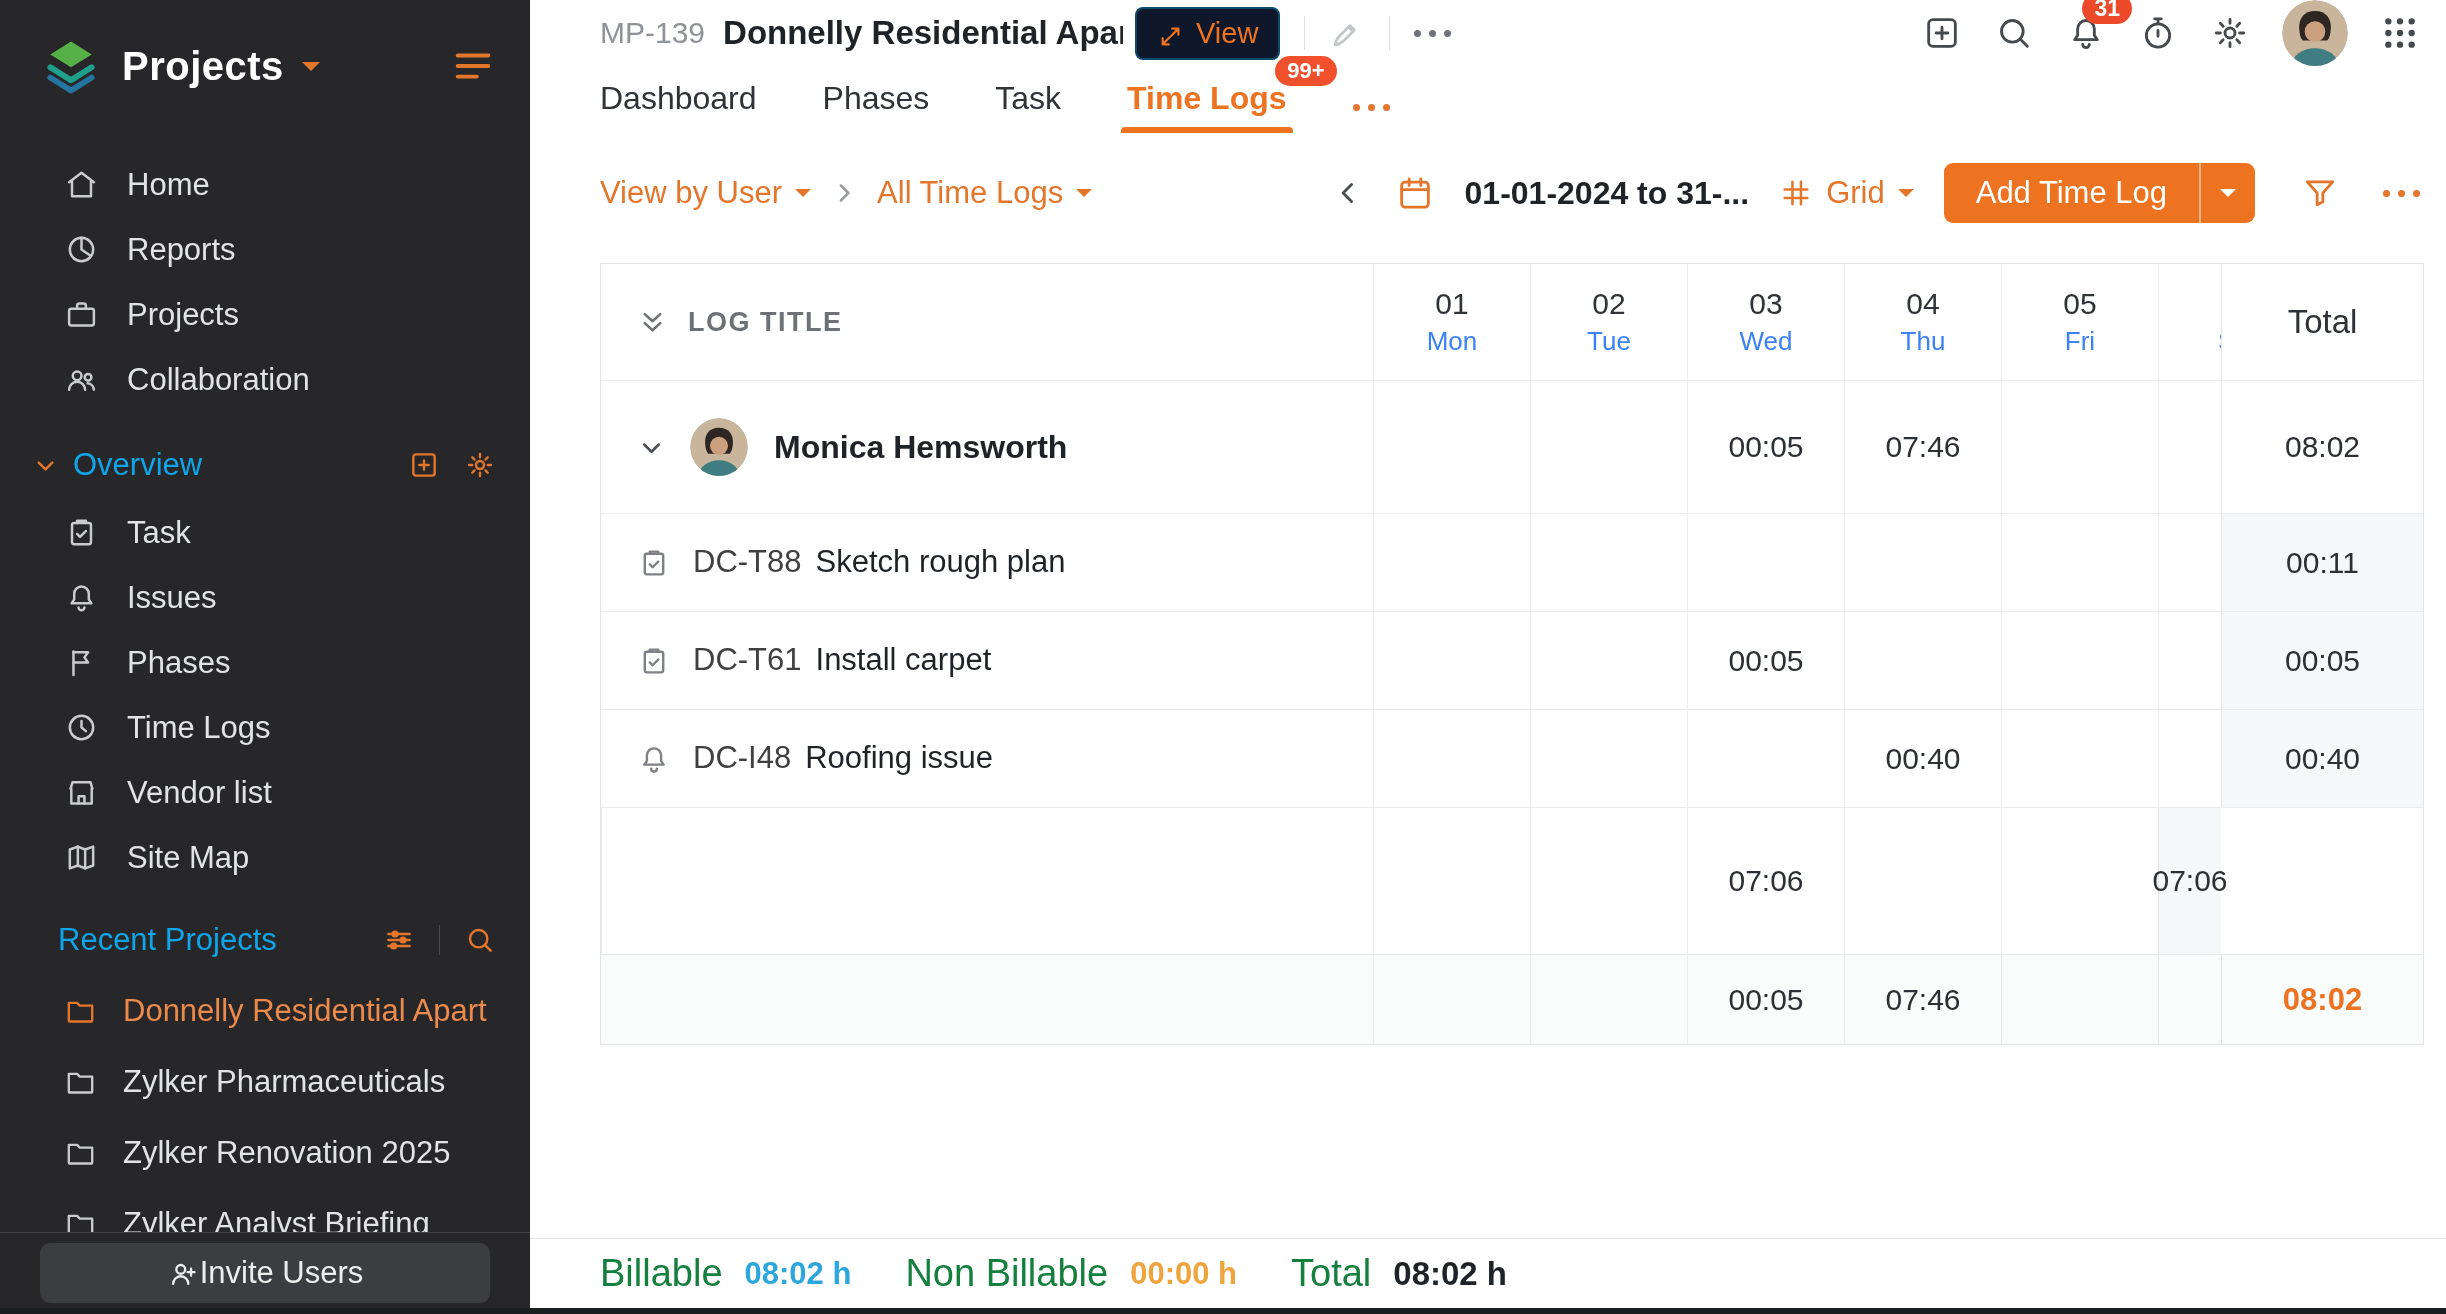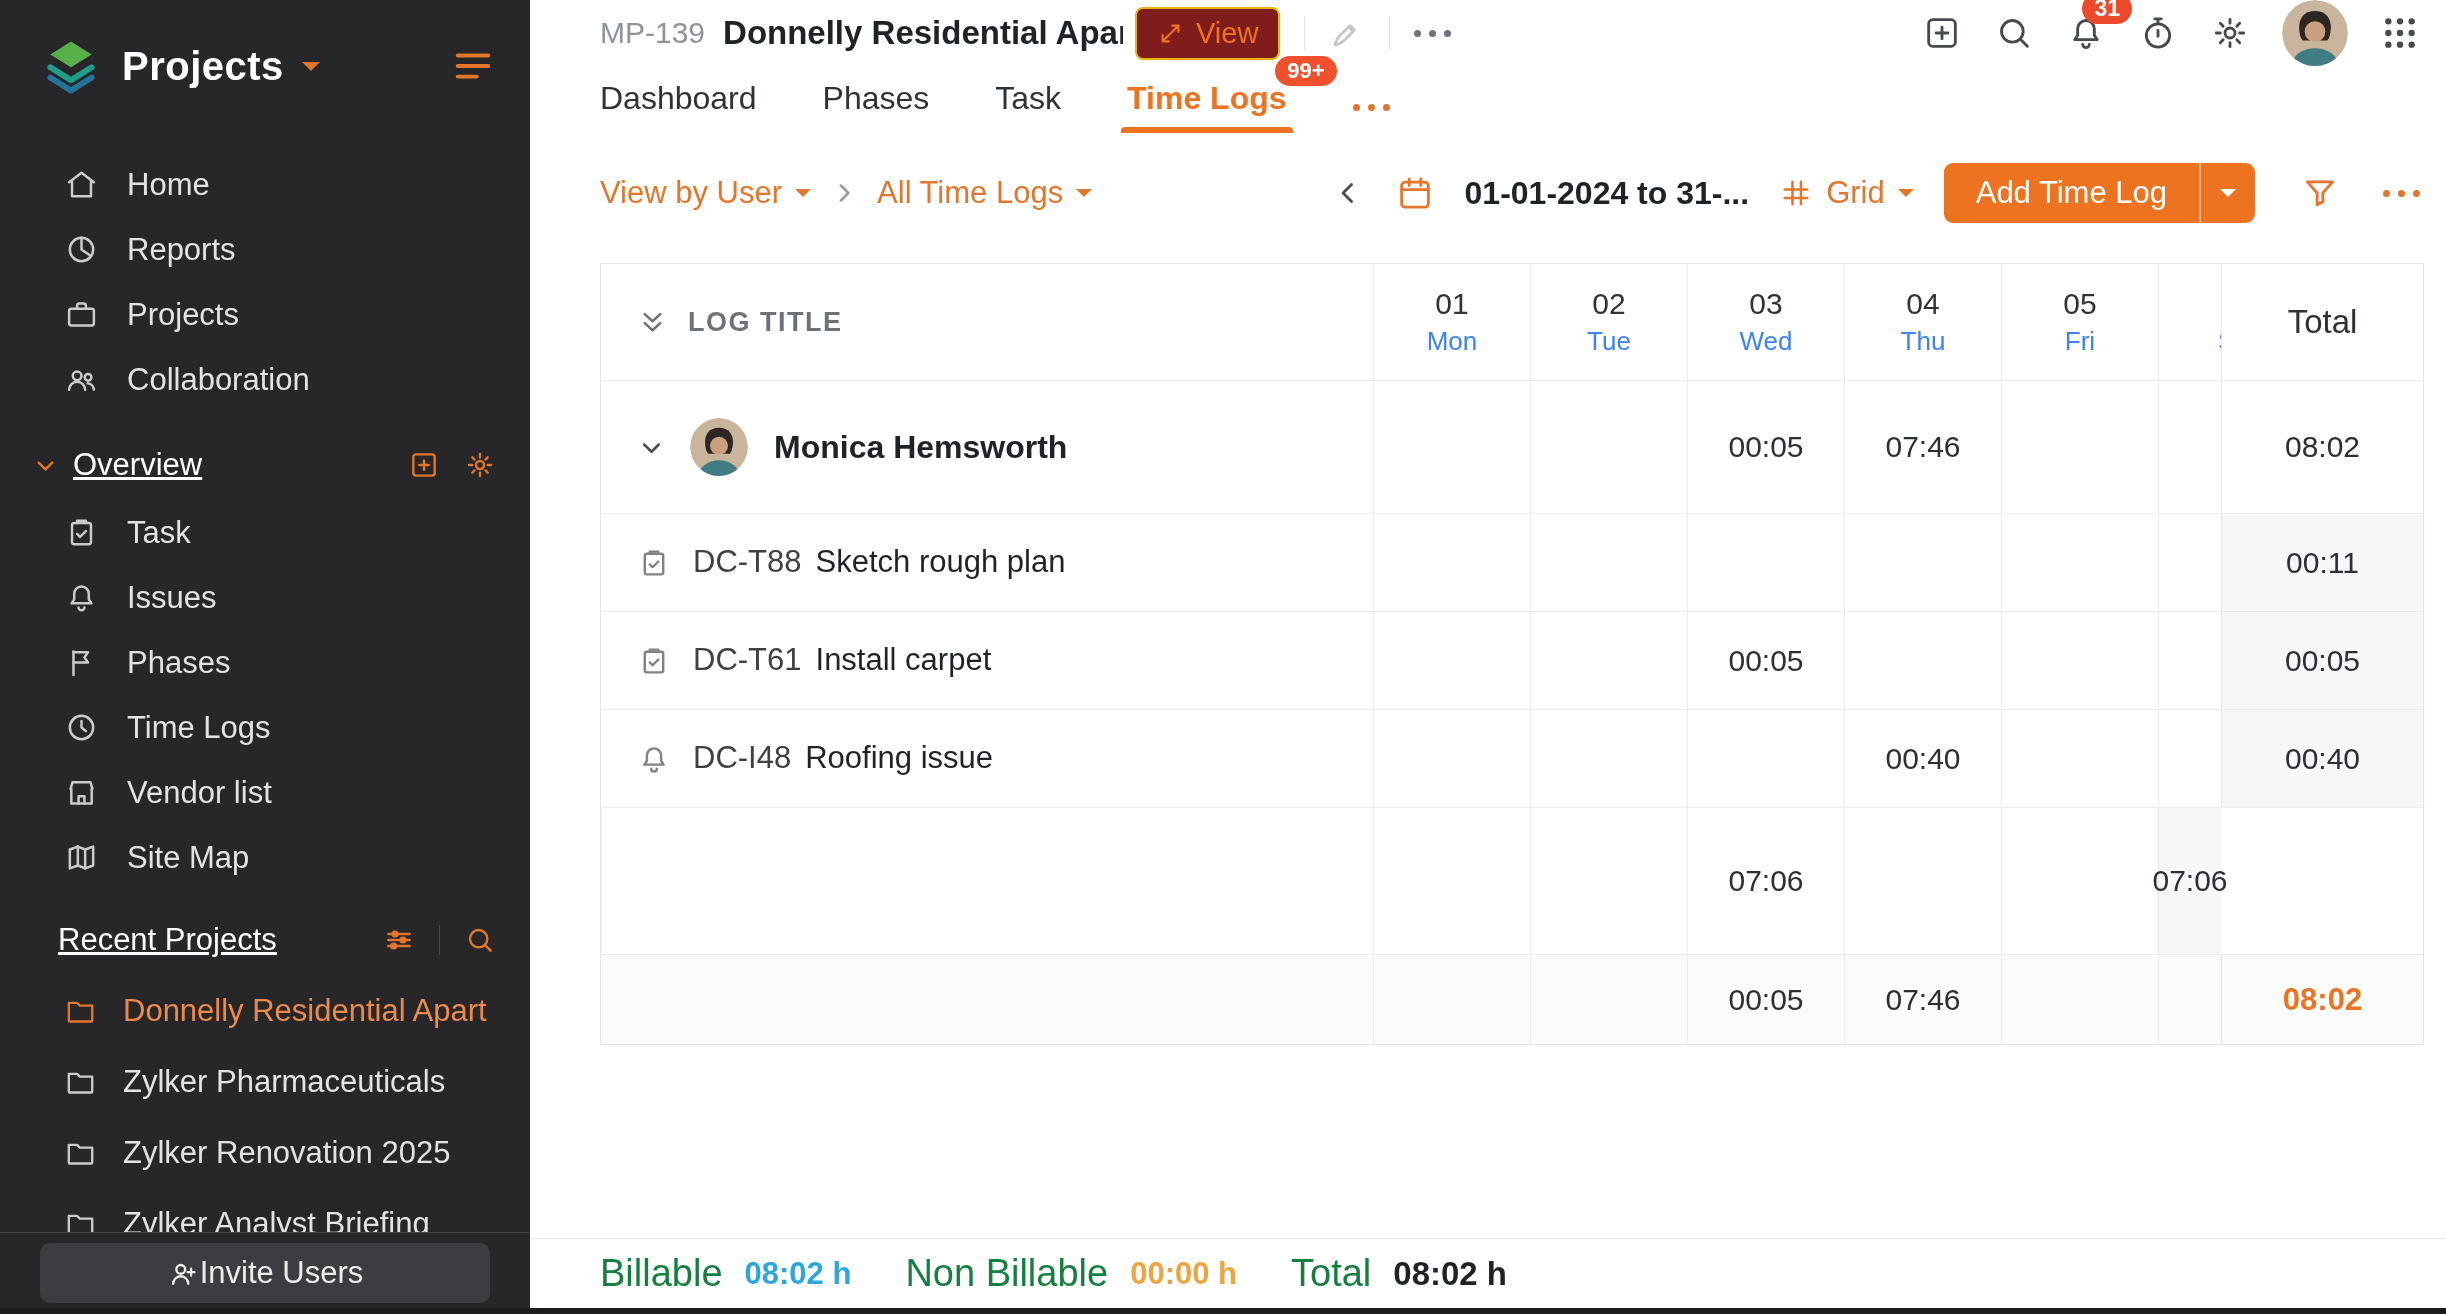--- a/index.html
+++ b/index.html
@@ -23,41 +23,41 @@
   .logo-caret { margin-left:18px; transform:translateY(5px); cursor:pointer; }
   .hamburger { margin-left:auto; color:#e4762c; width:46px; height:46px; cursor:pointer; }
   .nav-main { margin-top:20px; }
   .sitem { height:65px; display:flex; align-items:center; padding:0 28px 0 64px; gap:28px; font-size:31px; color:#e2e3e5; cursor:pointer; }
   .sitem .ic { width:35px; height:35px; color:#c9cbce; }
   .sitem > span { white-space:nowrap; overflow:hidden; }
   .section-head { display:flex; align-items:center; height:70px; padding:0 34px 0 32px; }
   .overview-head { margin-top:18px; }
   .recent-head { margin-top:15px; }
   .sec-caret { width:27px; height:27px; color:#e4762c; cursor:pointer; }
-  .sec-label { font-size:31px; font-weight:500; color:#ffffff; margin-left:14px; white-space:nowrap;text-decoration:underline; }
+  .sec-label { font-size:31px; font-weight:500; color:#0ea5e9; margin-left:14px; white-space:nowrap; }
   .recent-head .sec-label { margin-left:26px; }
   .sec-icons { margin-left:auto; display:flex; align-items:center; gap:24px; color:#e4762c; }
   .sec-icons .ic { width:32px; height:32px; cursor:pointer; }
   .sec-divider { width:1px; height:30px; background:#4a4b4d; }
   .recent-list { height:257px; overflow:hidden; }
   .ritem { height:71px; display:flex; align-items:center; padding:0 20px 0 64px; gap:26px; font-size:31px; color:#e2e3e5; cursor:pointer; }
   .ritem .ic { width:33px; height:33px; color:#c9cbce; }
   .ritem > span { white-space:nowrap; overflow:hidden; }
   .ritem.active { color:#ec8a4c; }
   .ritem.active .ic { color:#e4762c; }
   .invite-wrap { position:absolute; left:0; right:0; bottom:0; height:82px; border-top:1px solid rgba(255,255,255,.12); padding:10px 40px 0; background:#272729; display:flex; }
   .invite-btn { flex:1; height:60px; border:none; border-radius:10px; background:#3c3d40; color:#eceded; font-size:31px; font-family:inherit; display:flex; align-items:center; justify-content:center; cursor:pointer; }
   .invite-btn .ic { width:33px; height:33px; }
 
   
   .main { flex:1; position:relative; background:#fff; height:100%; }
   .row1 { height:66px; display:flex; align-items:center; padding:0 26px 0 70px; }
   .proj-id { font-size:30px; color:#8f9297; margin-right:18px; white-space:nowrap; }
   .proj-title { font-size:33px; font-weight:700; color:#1f2226; max-width:400px; white-space:nowrap; overflow:hidden; }
-  .view-btn { margin-left:12px; display:flex; align-items:center; gap:12px; border:2px solid #eab308; background:#7f1d1d; color:#ee7320; font-size:29px; font-weight:500; font-family:inherit; border-radius:8px; padding:8px 20px; cursor:pointer; white-space:nowrap; }
+  .view-btn { margin-left:12px; display:flex; align-items:flex-end; gap:12px; border:2px solid #0c4a6e; background:#0f172a; color:#ee7320; font-size:29px; font-weight:500; font-family:inherit; border-radius:8px; padding:8px 20px; cursor:pointer; white-space:nowrap; }
   .view-btn .ic { width:27px; height:27px; }
   .hdr-div { width:1px; height:34px; background:#dfe1e3; margin:0 24px; }
   .pen { width:36px; height:36px; color:#c3c6c9; cursor:pointer; }
   .dots { display:flex; gap:8px; align-items:center; color:#6f7277; cursor:pointer; }
   .dots i { width:7px; height:7px; border-radius:50%; background:currentColor; display:block; }
   .hdr-icons { margin-left:auto; display:flex; align-items:center; gap:32px; color:#46494e; }
   .hdr-icons .ic { width:40px; height:40px; cursor:pointer; }
   .bell-wrap { position:relative; }
   .badge31 { position:absolute; top:-20px; right:-26px; background:#ec4a2a; color:#fff; font-size:23px; font-weight:700; padding:3px 12px; border-radius:18px; line-height:1.1; }
   .avatar { width:66px; height:66px; border-radius:50%; overflow:hidden; cursor:pointer; flex:none; }

